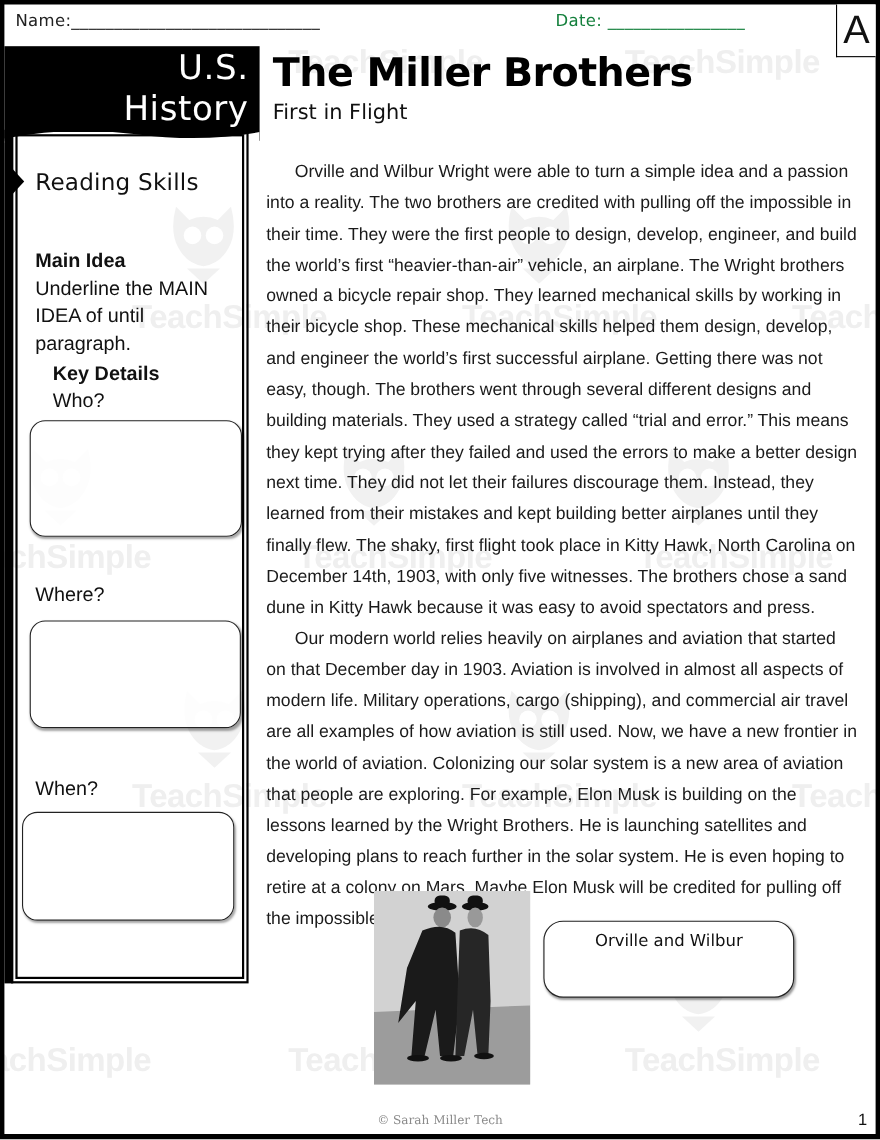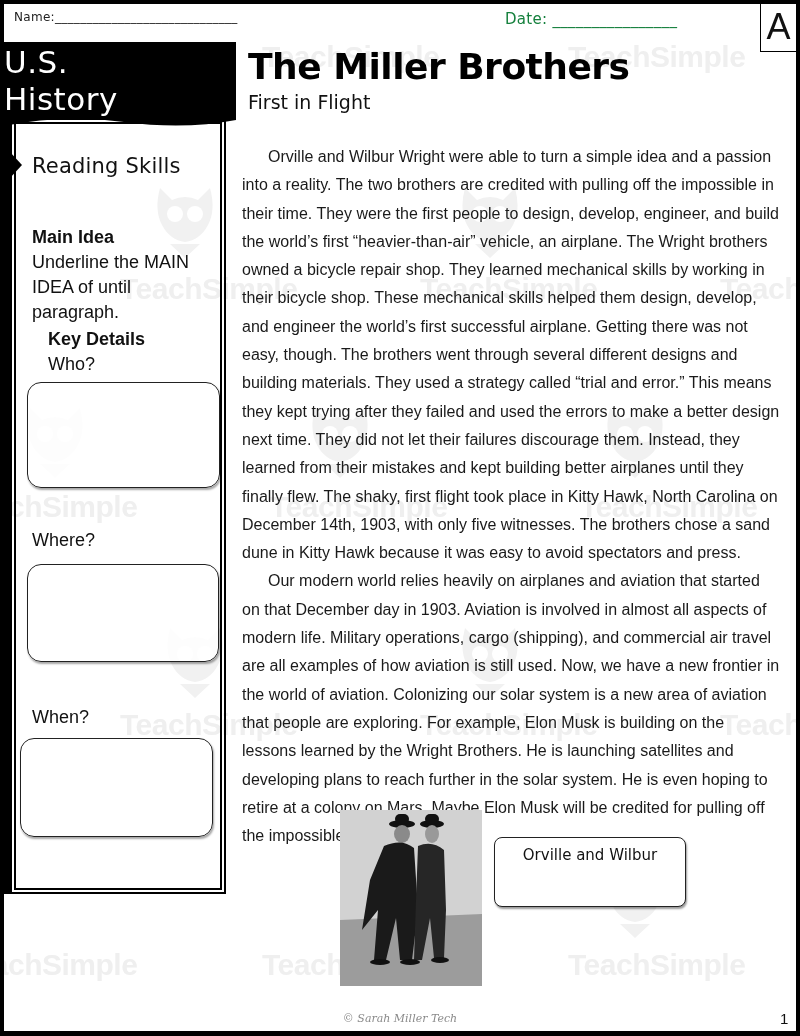--- a/index.html
+++ b/index.html
@@ -15,42 +15,42 @@
   .wm {
     position: absolute; font-family: "Liberation Sans", sans-serif; font-weight: bold;
     font-size: 30px; color: #efefef; letter-spacing: -0.5px; pointer-events: none; z-index: 0;
   }
   .wm-owl {
     position: absolute; width: 70px; height: 80px; pointer-events: none; z-index: 0;
   }
   .layer { position: absolute; z-index: 2; }
 
   .name-line {
-    left: 14px; top: 10px; font-family: "DejaVu Sans", sans-serif; font-size: 12px;
+    left: 14px; top: 10px; font-family: "DejaVu Sans", sans-serif; font-size: 15px;
     color: #222; letter-spacing: 0.3px;
   }
   .date-line {
     left: 505px; top: 10px; font-family: "DejaVu Sans", sans-serif; font-size: 15px;
     color: #15803d; letter-spacing: 0.3px;
   }
   .version-box {
     left: 760px; top: 4px; width: 36px; height: 48px; box-sizing: border-box;
     border-left: 1.5px solid #000; border-bottom: 1.5px solid #000;
     font-family: "Liberation Sans", sans-serif; font-size: 36px; text-align: center;
     line-height: 46px; background: #fff;
   }
   .subject-banner {
     left: 4px; top: 42px; width: 232px; height: 86px; background: #000;
     border-radius: 0 0 0 0;
   }
   .subject-banner .wave {
     position: absolute; left: 0; bottom: -2px; width: 232px; height: 14px;
   }
   .subject-text {
-    position: absolute; left: 0; top: 2px; width: 222px; text-align: left;
+    position: absolute; left: 0; top: 2px; width: 222px; text-align: right;
     color: #fff; font-family: "DejaVu Sans", sans-serif; font-size: 31px; line-height: 37px;
     font-weight: normal; letter-spacing: 0.5px;
   }
   .sidebar-frame {
     left: 10px; top: 118px; width: 216px; height: 776px; box-sizing: border-box;
     border: 2px solid #000; outline: 2px solid #000; outline-offset: -6px;
     background: transparent;
   }
   .sidebar-left-bar {
     left: 4px; top: 118px; width: 8px; height: 776px; background: #000;
@@ -84,29 +84,29 @@
     left: 242px; top: 143px; width: 540px;
     font-family: "Liberation Sans", sans-serif; font-size: 16px; line-height: 28.3px;
     color: #1a1a1a; text-align: left;
   }
   .passage p { margin: 0; text-indent: 26px; }
   .photo {
     left: 340px; top: 810px; width: 142px; height: 176px; overflow: hidden;
     background: linear-gradient(180deg, #cfcfcf 0%, #bdbdbd 55%, #8d8d8d 75%, #a7a7a7 100%);
   }
   .caption-box {
-    left: 494px; top: 837px; width: 192px; height: 70px; box-sizing: border-box;
-    border: 1.5px solid #222; border-radius: 8px; background: #fff;
+    left: 494px; top: 837px; width: 228px; height: 70px; box-sizing: border-box;
+    border: 1.5px solid #222; border-radius: 18px; background: #fff;
     box-shadow: 1px 2px 2px rgba(0,0,0,0.4);
     font-family: "DejaVu Sans", sans-serif; font-size: 15px; line-height: 17px; text-align: center;
     padding-top: 9px; color: #111;
   }
   .copyright {
     left: 300px; top: 1012px; width: 200px; text-align: center;
-    font-family: "DejaVu Serif", serif; font-style: italic; font-size: 11px; color: #8a8a8a;
+    font-family: "DejaVu Serif", serif; font-size: 11px; color: #8a8a8a;
   }
   .page-number {
     left: 780px; top: 1010px; font-family: "Liberation Sans", sans-serif; font-size: 15px; color: #111;
   }
 </style>
 </head>
 <body>
 
 <div class="wm" style="left:262px;top:40px;">TeachSimple</div>
 <div class="wm" style="left:568px;top:40px;">TeachSimple</div>

